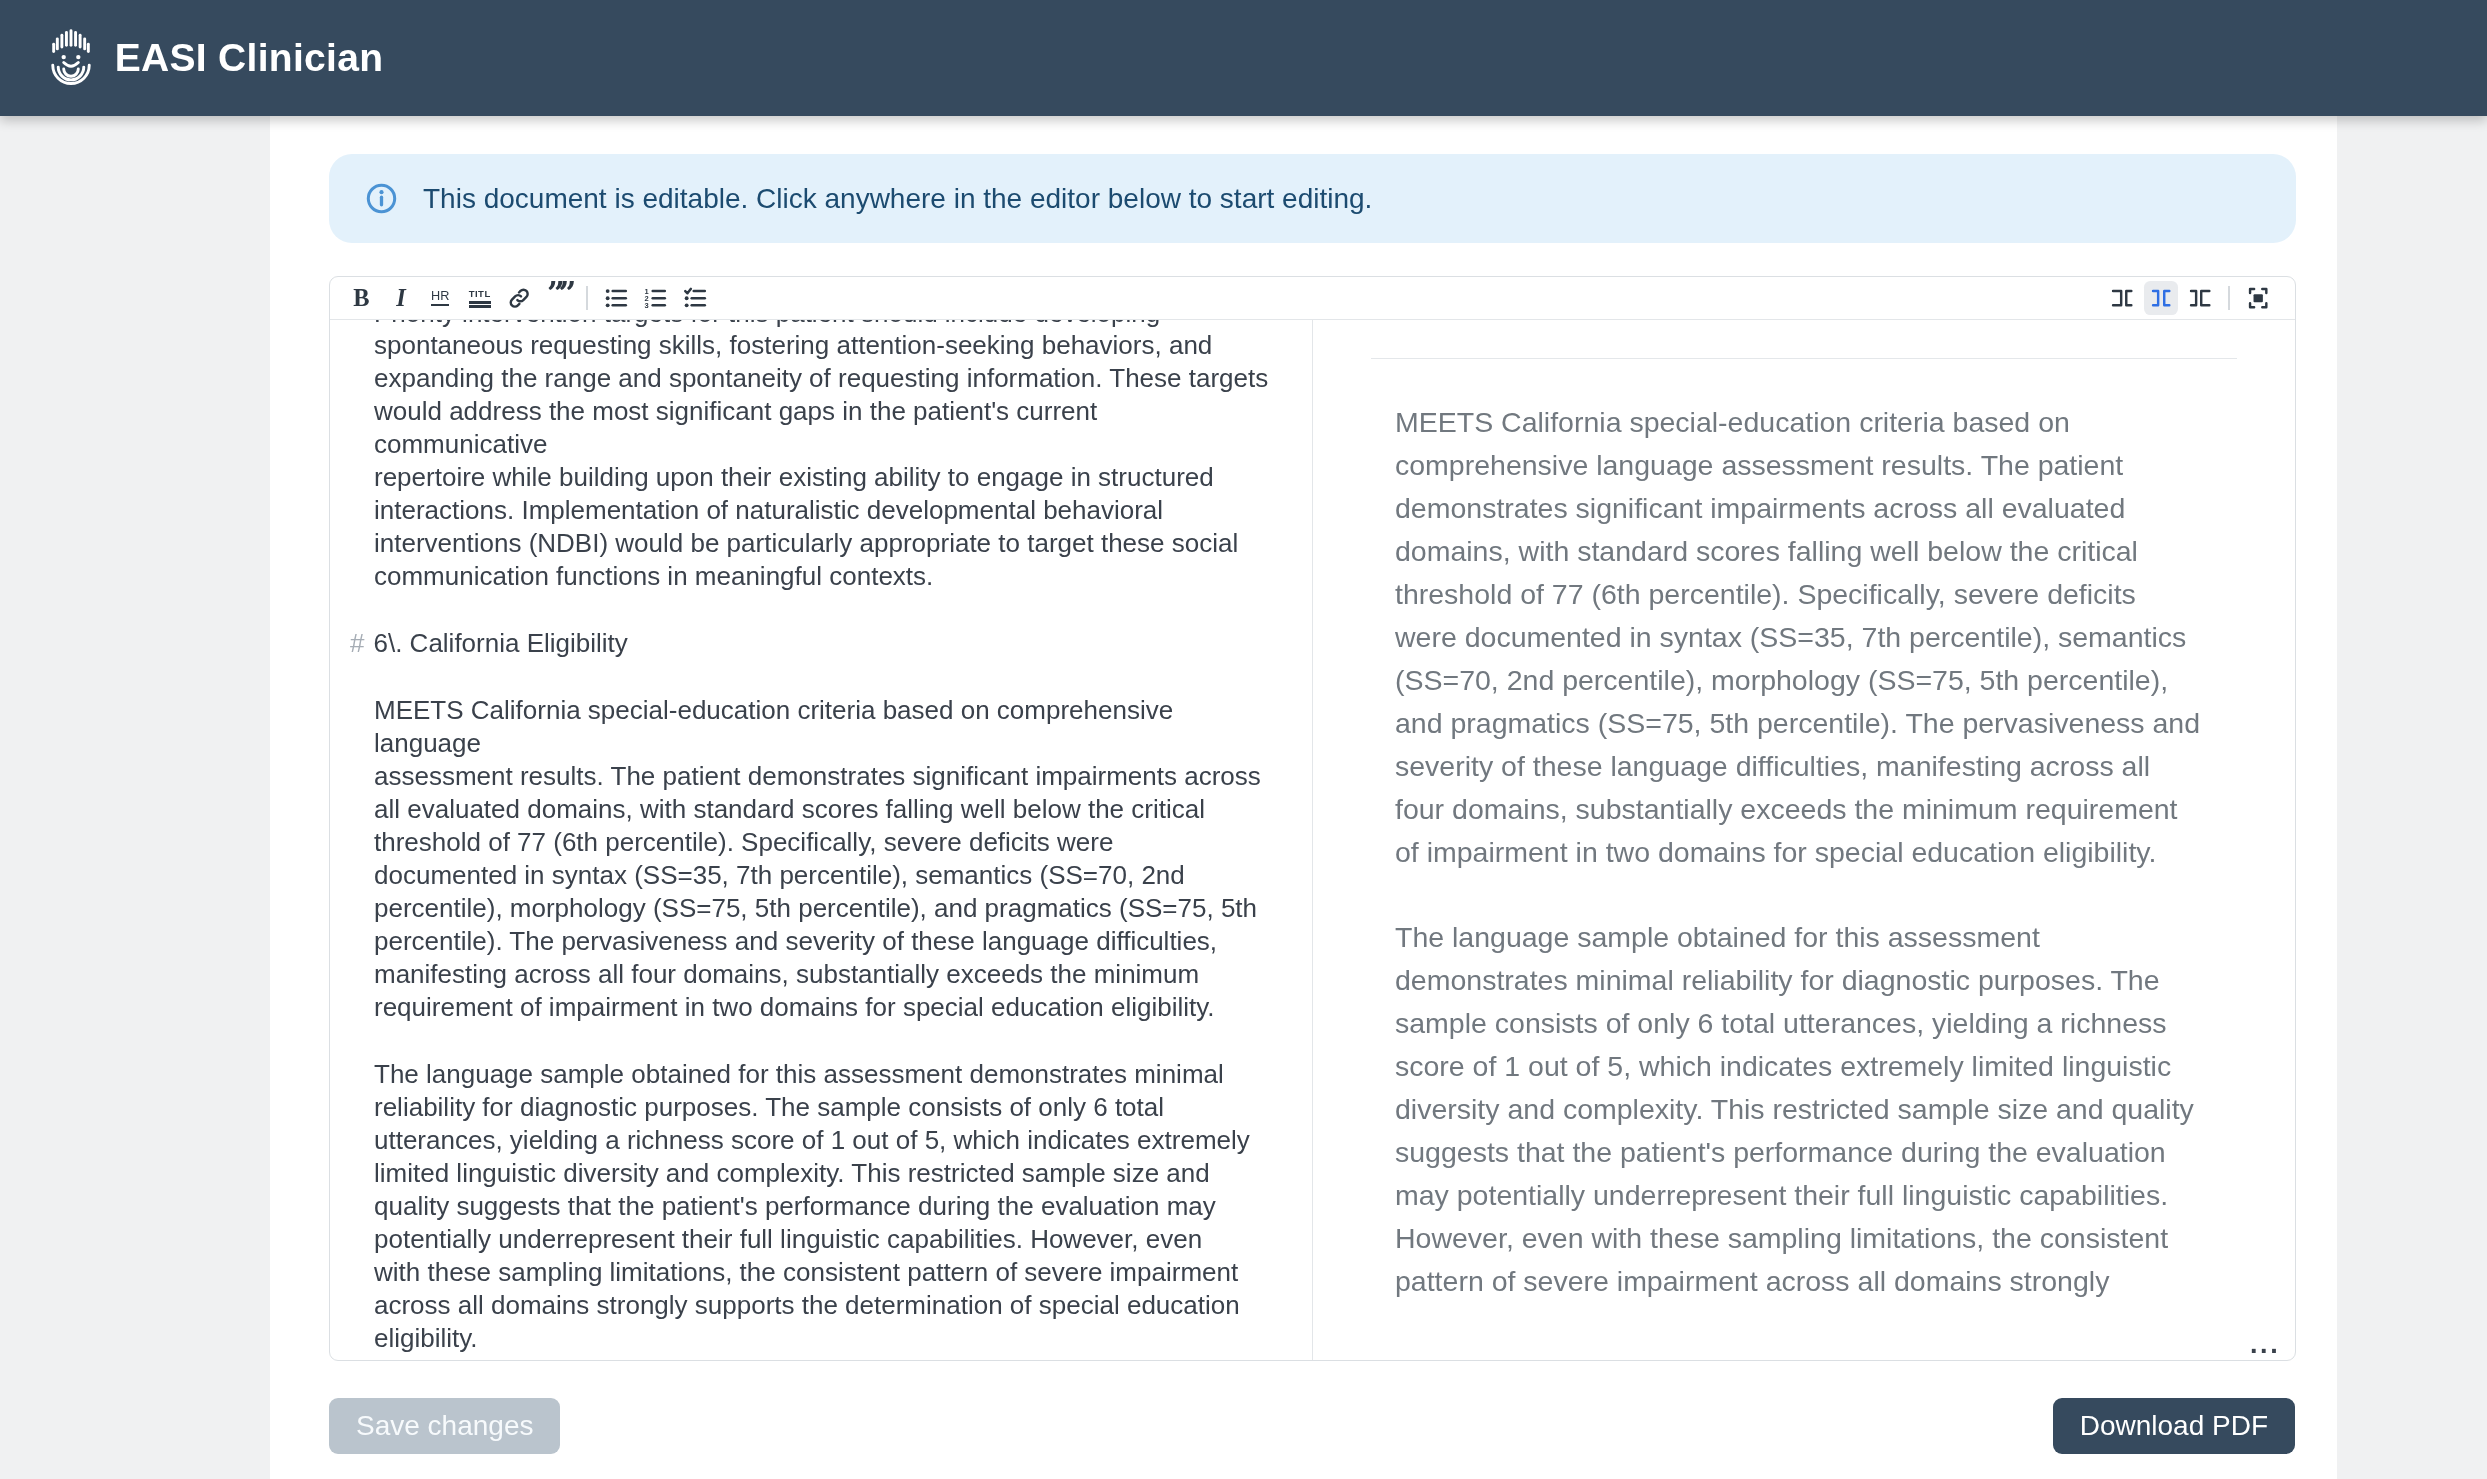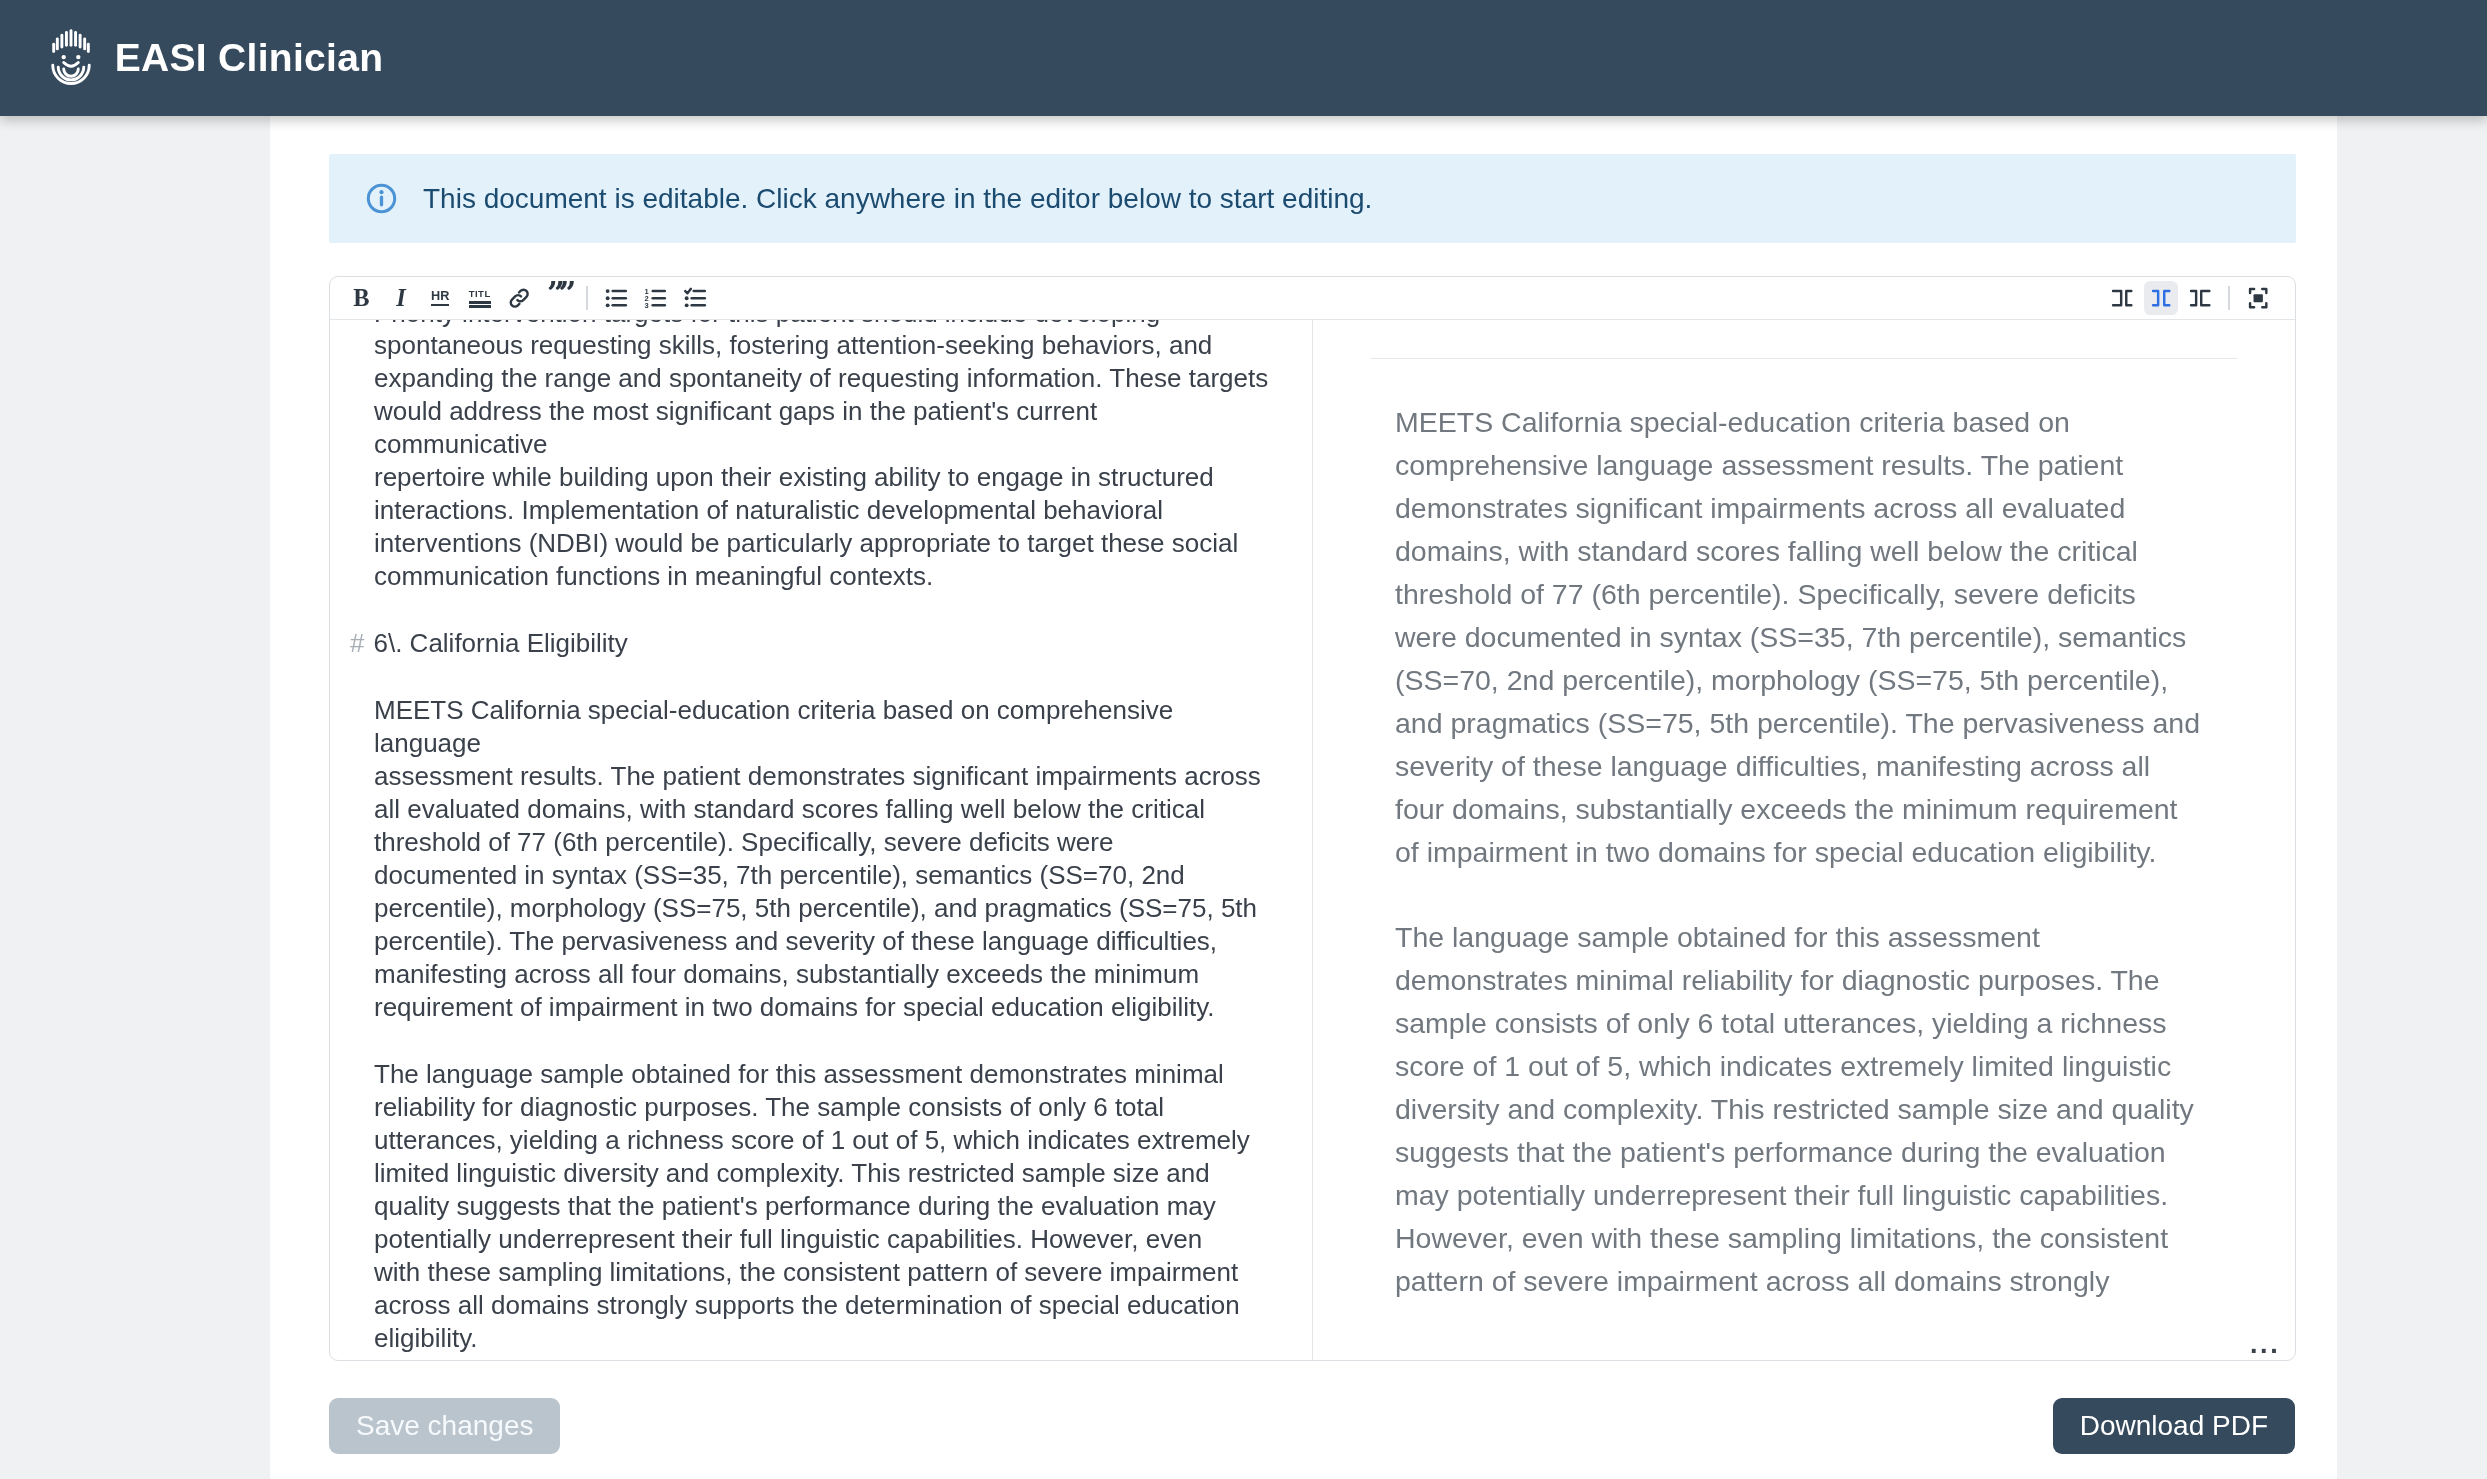--- a/index.html
+++ b/index.html
@@ -12,40 +12,40 @@
             background:#364A5E; display:flex; align-items:center; padding:0 40px;
             box-shadow:0 4.5px 11px rgba(0,0,0,.22); z-index:10; }
   #logo { width:62px; height:62px; flex:0 0 auto; }
   #app-title { color:#FFFFFF; font-size:39px; font-weight:700; margin-left:12.7px; letter-spacing:0.3px; }
 
   
   #main { position:absolute; left:270px; top:116px; width:2067px; height:1364px; background:#FFFFFF; }
 
   
   #banner { position:absolute; left:59px; top:38px; width:1967px; height:89px;
-            background:#E3F1FB; border-radius:2px; display:flex; align-items:center;
+            background:#E3F1FB; border-radius:23px; display:flex; align-items:center;
             padding:0 36px; }
   #banner svg { width:33px; height:33px; flex:0 0 auto; }
   #banner-text { margin-left:25px; font-size:28px; color:#1C4B70; }
 
   
   #card { position:absolute; left:59px; top:160px; width:1967px; height:1085px;
           background:#fff; border:1.8px solid #DBDFE3; border-radius:9px; overflow:hidden; }
   #toolbar { height:43px; border-bottom:1.8px solid #E3E6E9; display:flex; align-items:center;
              padding:0 14.5px; }
   .tb-btn { width:34px; height:34px; display:flex; align-items:center; justify-content:center;
             border:none; background:transparent; border-radius:6.3px; cursor:pointer;
             color:#2E3843; margin-right:5.4px; }
   .tb-btn svg { display:block; }
   .tb-btn.active { background:#E9EBEE; }
   .tb-divider { width:1.8px; height:23.5px; background:#D5D9DD; margin:0 11px 0 5.4px; }
   .tb-spacer { flex:1; }
   .glyph-b { font-family:"Liberation Serif", serif; font-weight:800; font-size:24.4px; }
   .glyph-i { font-family:"Liberation Serif", serif; font-weight:700; font-style:italic; font-size:24.4px; }
-  .glyph-hr { font-size:12.7px; font-weight:700; line-height:1; border-bottom:2.7px solid #2E3843; padding-bottom:1.8px; }
+  .glyph-hr { font-size:12.7px; font-weight:400; line-height:1; border-bottom:2.7px solid #2E3843; padding-bottom:1.8px; }
   .glyph-titl { display:flex; flex-direction:column; align-items:center; }
   .glyph-titl b { font-size:9.5px; font-weight:800; letter-spacing:0.5px; }
   .glyph-titl i { display:block; width:22px; height:2.3px; background:#2E3843; margin-top:1.8px; }
   .glyph-quote { font-family:"DejaVu Serif", serif; font-weight:700; font-size:31px; letter-spacing:-6.3px;
                  line-height:9px; transform:translateY(-5.4px); }
 
   
   #editor-body { display:flex; height:1040px; }
   #pane-markdown { width:983px; flex:0 0 auto; border-right:1.8px solid #E3E6E9;
                    padding:0 40px 0 20px; overflow:hidden;

